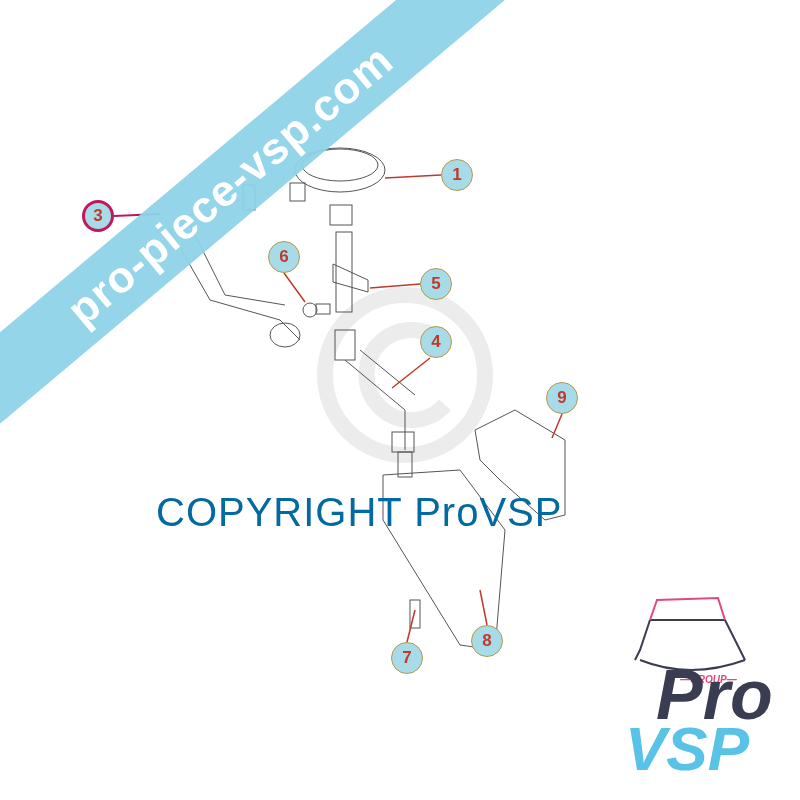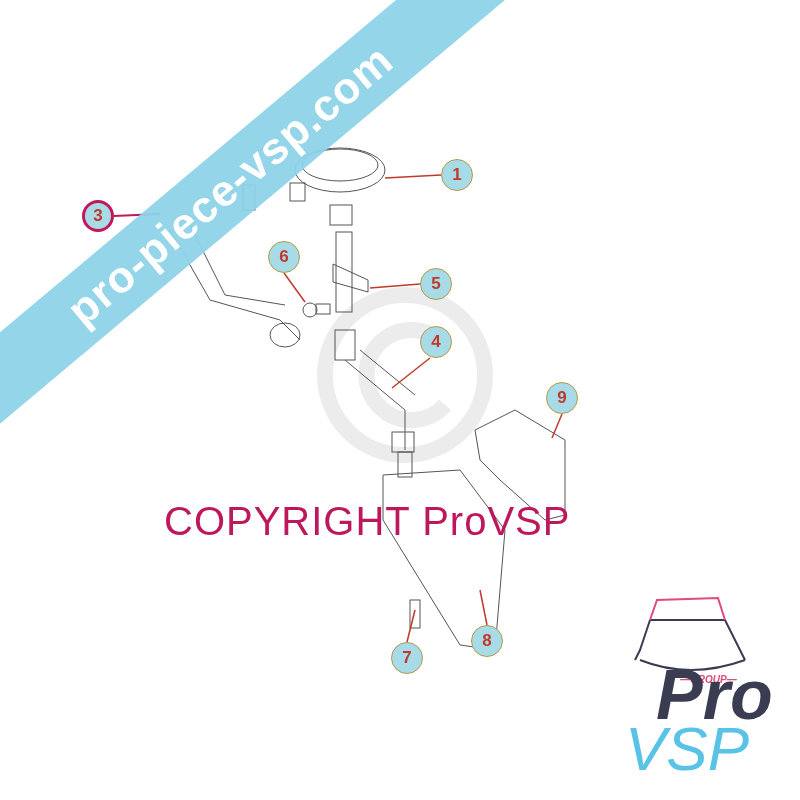--- a/index.html
+++ b/index.html
@@ -1,23 +1,23 @@
 <!DOCTYPE html>
 <html><head>
 <meta charset="utf-8">
 <style>
   html,body{margin:0;padding:0;background:#fff;}
   body{width:800px;height:800px;position:relative;overflow:hidden;font-family:"Liberation Sans",sans-serif;}
   #stage{position:absolute;left:0;top:0;width:800px;height:800px;}
   .callout{position:absolute;width:32px;height:32px;border-radius:50%;background:#a8dbe8;border:1.5px solid #b59a4a;box-sizing:border-box;display:flex;align-items:center;justify-content:center;color:#c0392b;font-weight:bold;font-size:17px;}
   .callout.sel{border:3px solid #c2185b;}
   .banner{position:absolute;left:-120px;top:150px;width:700px;height:70px;background:#8fd3e8;opacity:.95;transform:rotate(-40deg);transform-origin:center;display:flex;align-items:center;justify-content:center;color:#fff;font-size:44px;font-weight:bold;letter-spacing:1px;}
-  .copyright{position:absolute;left:164px;top:490px;font-size:40px;color:#be185d;letter-spacing:1px;margin-top:9px;}
+  .copyright{position:absolute;left:156px;top:490px;font-size:40px;color:#0369a1;letter-spacing:1px;}
   .logo-pro{position:absolute;left:622px;top:660px;font-size:70px;font-weight:bold;font-style:italic;color:#3a3d52;line-height:1;margin-left:34px;}
-  .logo-vsp{position:absolute;left:625px;top:718px;font-size:62px;font-weight:normal;font-style:italic;color:#58c3e6;line-height:1;}
+  .logo-vsp{position:absolute;left:625px;top:718px;font-size:62px;font-weight:bold;font-style:italic;color:#58c3e6;line-height:1;}
   .logo-group{position:absolute;left:680px;top:674px;font-size:10px;font-style:italic;color:#e04b7c;font-weight:bold;}
 </style>
 </head>
 <body>
 
 <div id="stage">
   <svg width="800" height="800" style="position:absolute;left:0;top:0">
 
     <circle cx="405" cy="375" r="80" fill="none" stroke="#ececec" stroke-width="16"></circle>
     <path d="M445 345 A45 45 0 1 0 445 405" fill="none" stroke="#ececec" stroke-width="16"></path>

